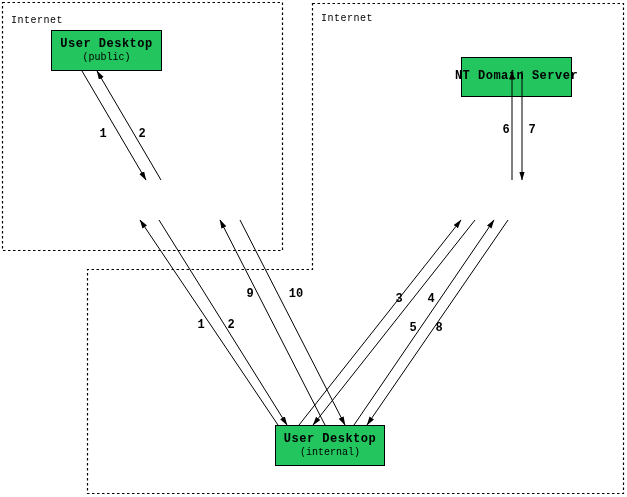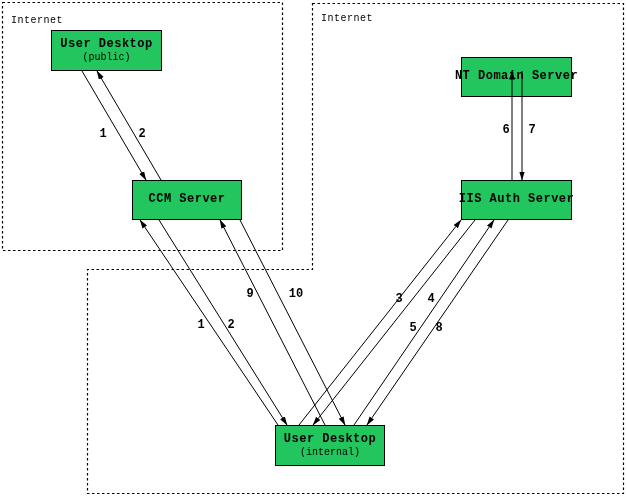--- a/index.html
+++ b/index.html
@@ -97,33 +97,25 @@
     </svg>
 
   <div class="zone-label" style="left: 11px; top: 15px;">Internet</div>
   <div class="zone-label" style="left: 321px; top: 13px;">Internet</div>
 
   <div class="node" style="left: 51px; top: 30px; width: 111px; height: 41px;">
     <span class="node-title">User Desktop</span>
     <span class="node-subtitle">(public)</span>
   </div>
 
-  <div class="node" style="left: 132px; top: 180px; width: 110px; height: 40px;">
-    <span class="node-title">CCM Server</span>
-
-  </div>
 
   <div class="node" style="left: 461px; top: 31px; width: 111px; height: 40px; margin-top: 26px;">
     <span class="node-title">NT Domain Server</span>
 
   </div>
 
-  <div class="node" style="left: 461px; top: 180px; width: 111px; height: 40px;">
-    <span class="node-title">IIS Auth Server</span>
-
-  </div>
 
   <div class="node" style="left: 275px; top: 425px; width: 110px; height: 41px;">
     <span class="node-title">User Desktop</span>
     <span class="node-subtitle">(internal)</span>
   </div>
 
 </div>
 
 </body></html>

